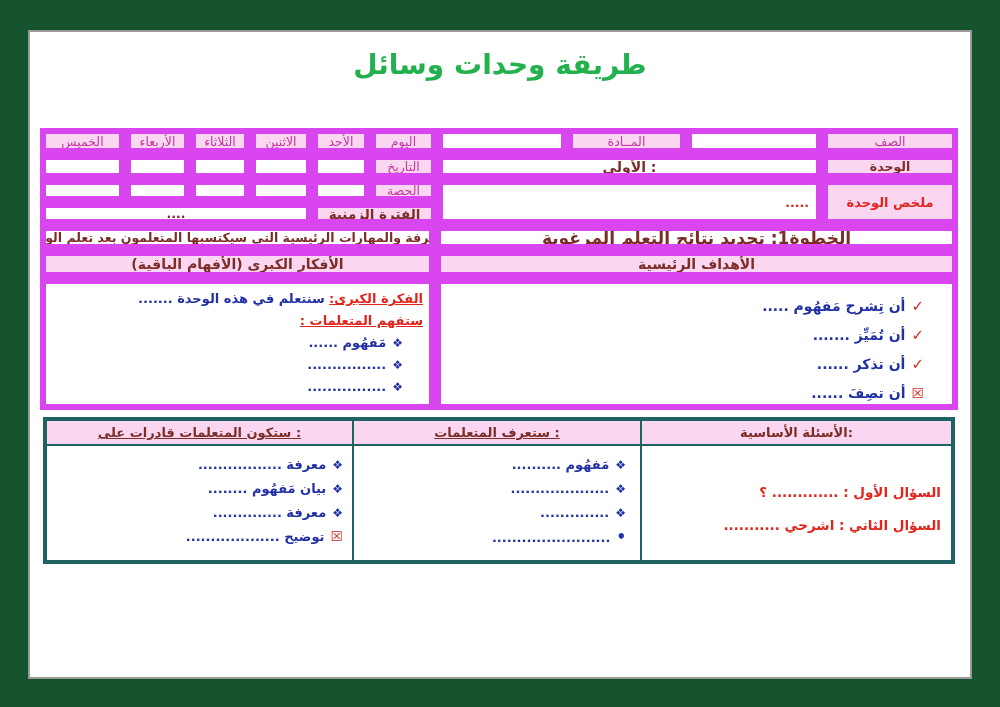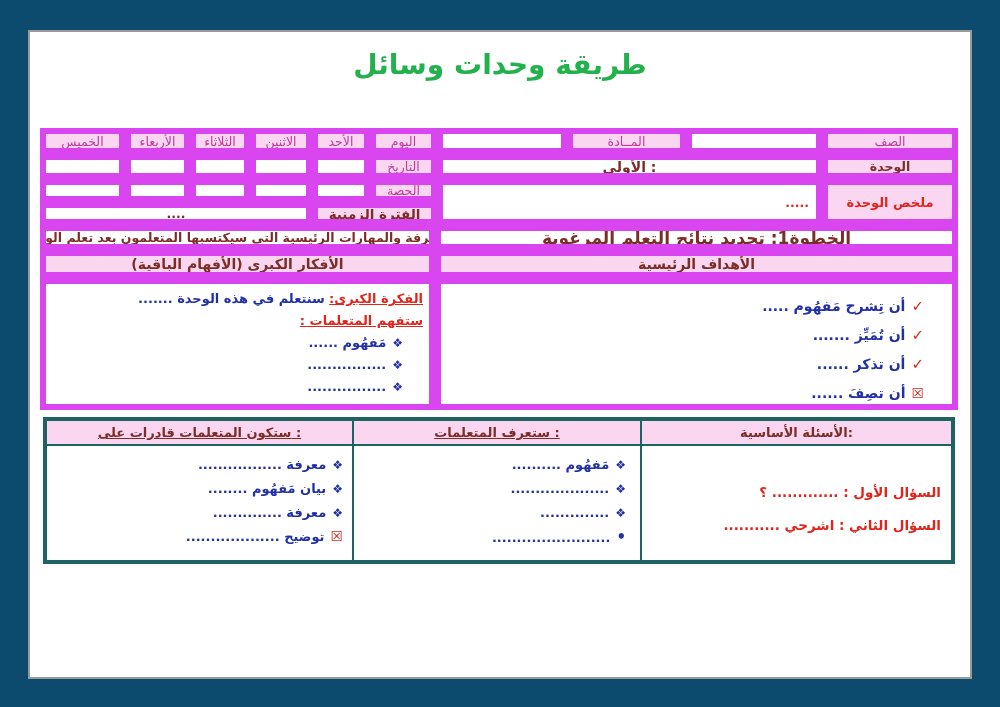--- a/index.html
+++ b/index.html
@@ -1,17 +1,17 @@
 <!DOCTYPE html>
 <html lang="ar"><head>
 <meta charset="utf-8">
 <style>
   html,body { margin:0; padding:0; background:#fff; }
   .canvas {
-    position:relative; width:1000px; height:707px; background:#0c4a6e;
+    position:relative; width:1000px; height:707px; background:#14532d;
     font-family:"DejaVu Sans", sans-serif; overflow:hidden;
   }
   .page-frame {
     position:absolute; left:28px; top:30px; width:940px; height:645px;
     border:2px solid #9a9a9a; background:#fff;
   }
   .title {
     position:absolute; left:0; top:48px; width:100%;
     text-align:center; color:#22B14C; font-size:28px; font-weight:bold;
   }

